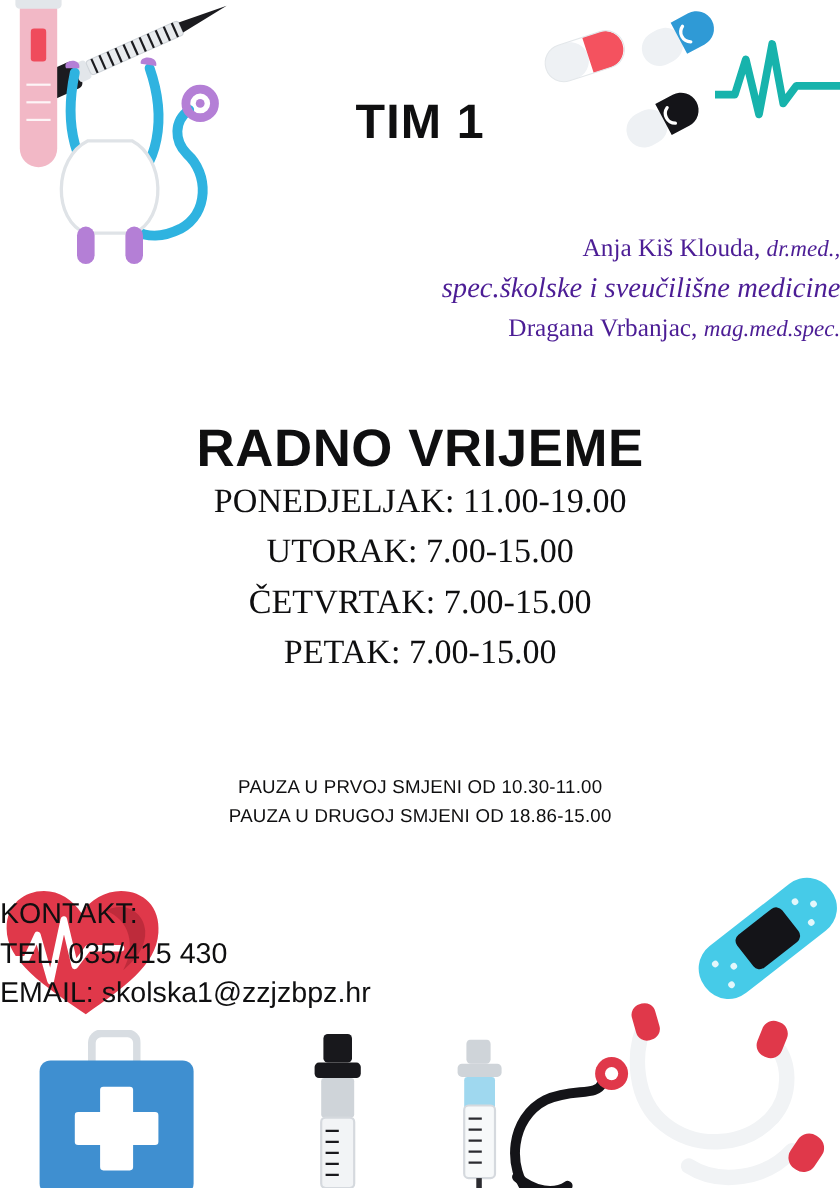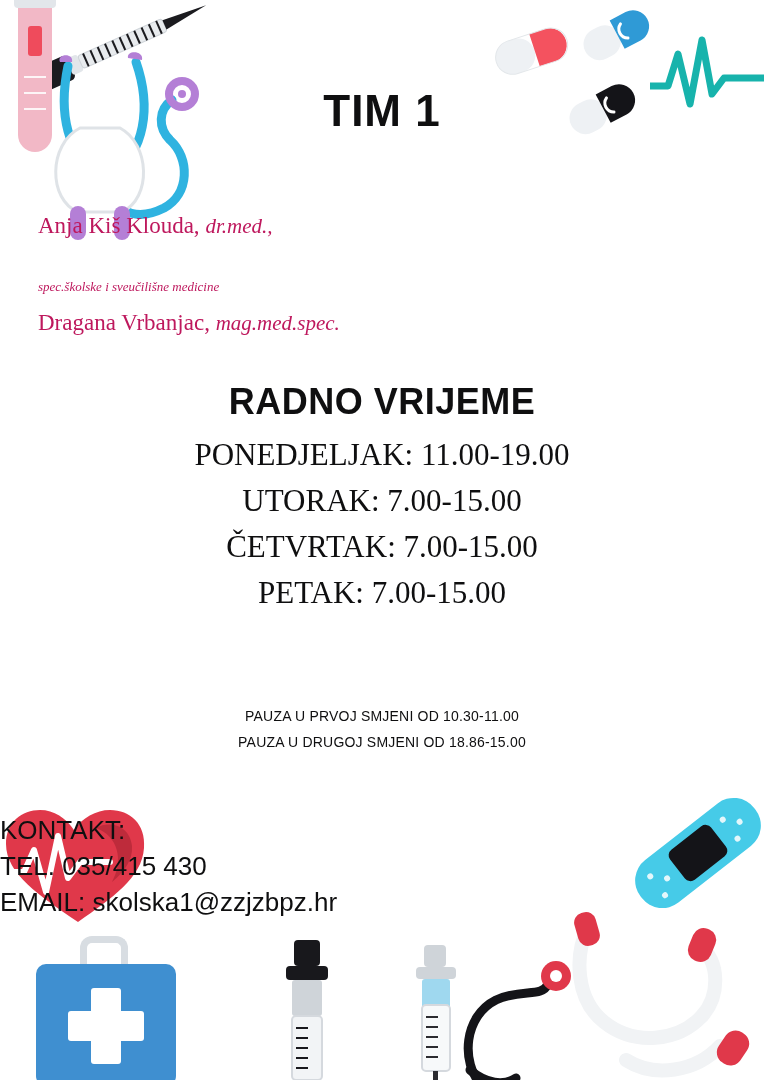--- a/index.html
+++ b/index.html
@@ -51,47 +51,46 @@
     font-weight: bold;
     letter-spacing: 1px;
     font-family: "Liberation Sans", sans-serif;
   }
 
   .staff {
     position: absolute;
     top: 208px;
     left: 0;
     width: 764px;
-    text-align: left;
+    text-align: right;
     font-family: "Liberation Serif", serif;
-    color: #be185d;
+    color: #4c1d95;
     padding-left: 38px;
   }
   .staff-line {
     font-size: 23px;
     line-height: 36px;
     white-space: nowrap;
   }
   .staff-line .role {
     font-style: italic;
     font-size: 21px;
   }
   .staff-line.italic-full {
     font-style: italic;
-    font-size: 13px;
-    margin-top: 25px;
+    font-size: 26px;
   }
 
   .hours-heading {
     position: absolute;
     top: 381px;
     left: 0;
     width: 764px;
     text-align: center;
-    font-size: 36px;
+    font-size: 48px;
     font-weight: bold;
     letter-spacing: 0.5px;
   }
 
   .hours-list {
     position: absolute;
     top: 432px;
     left: 0;
     width: 764px;
     text-align: center;
@@ -105,21 +104,21 @@
   }
 
   .breaks {
     position: absolute;
     top: 703px;
     left: 0;
     width: 764px;
     text-align: center;
   }
   .break-row {
-    font-size: 14px;
+    font-size: 17px;
     line-height: 26px;
     letter-spacing: 0.2px;
   }
 
   .contact {
     position: absolute;
     top: 812px;
     left: 0;
     width: 764px;
     text-align: left;

